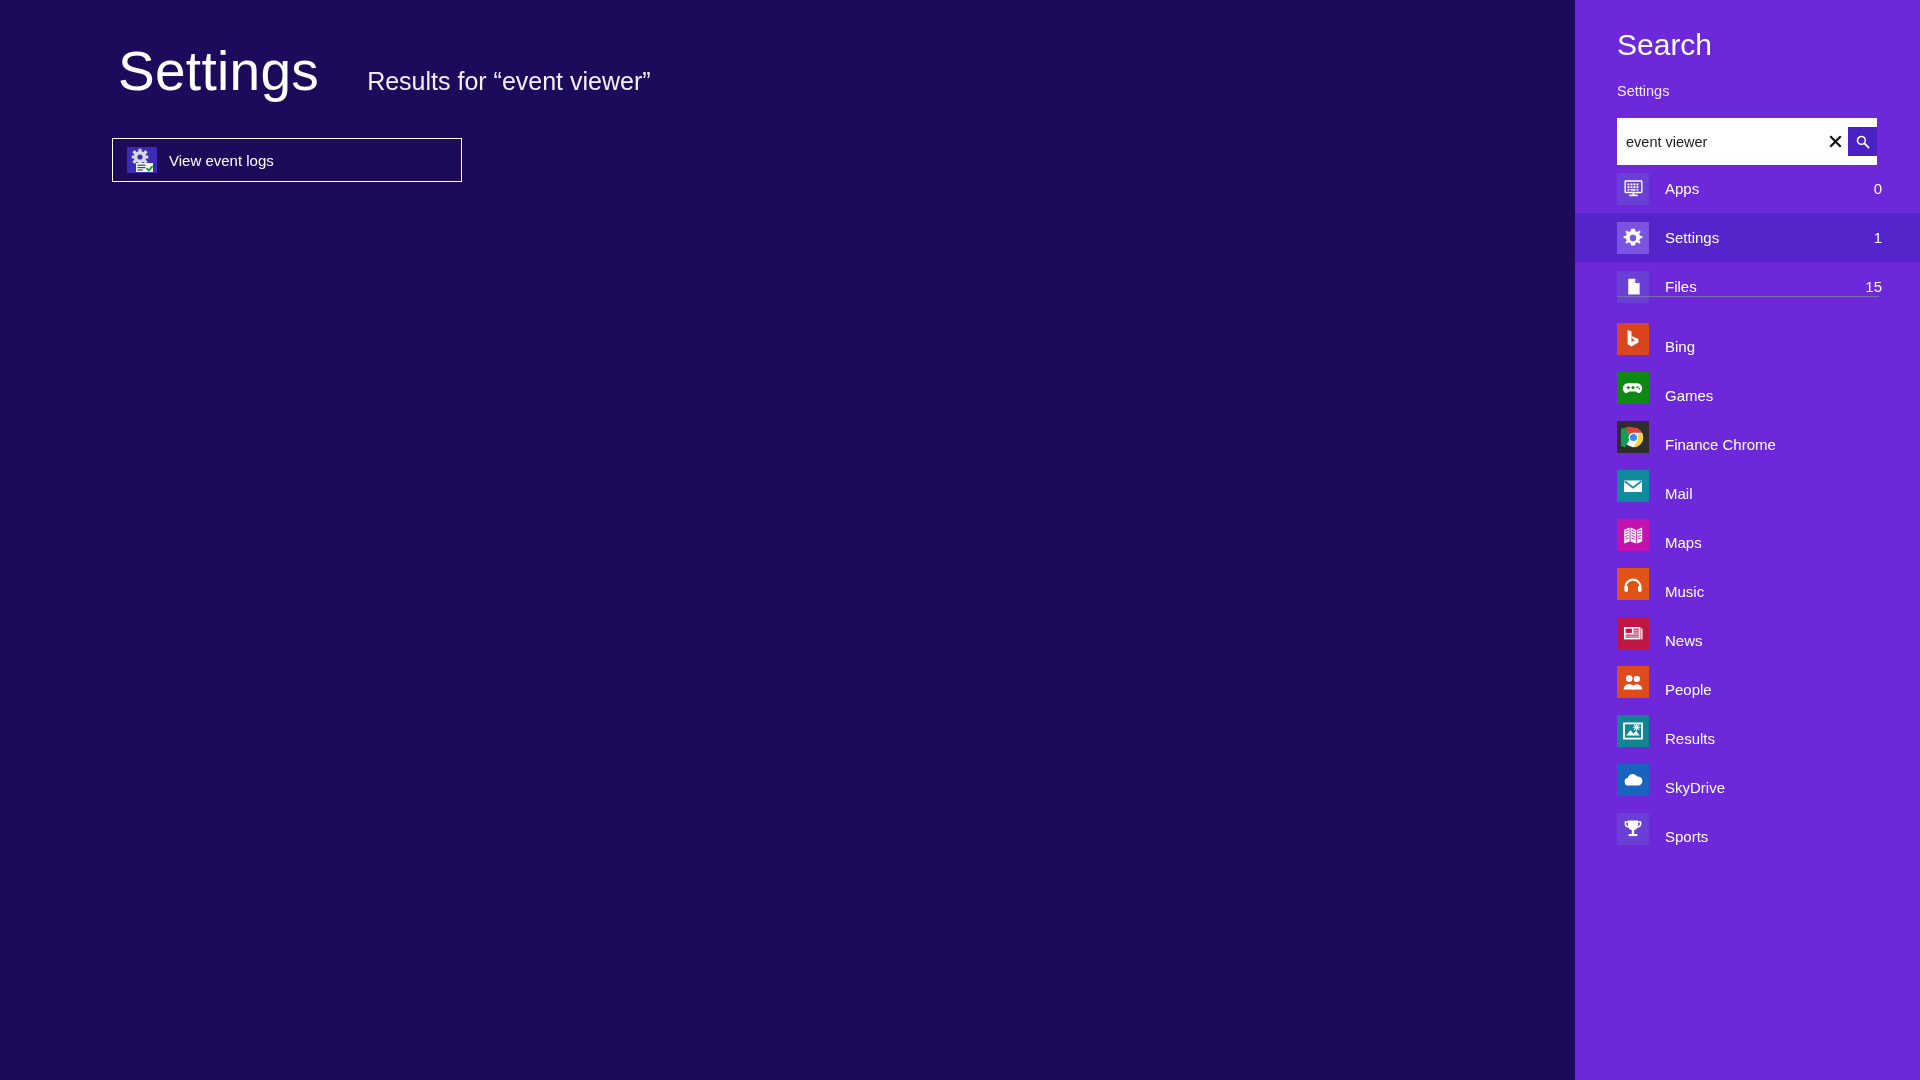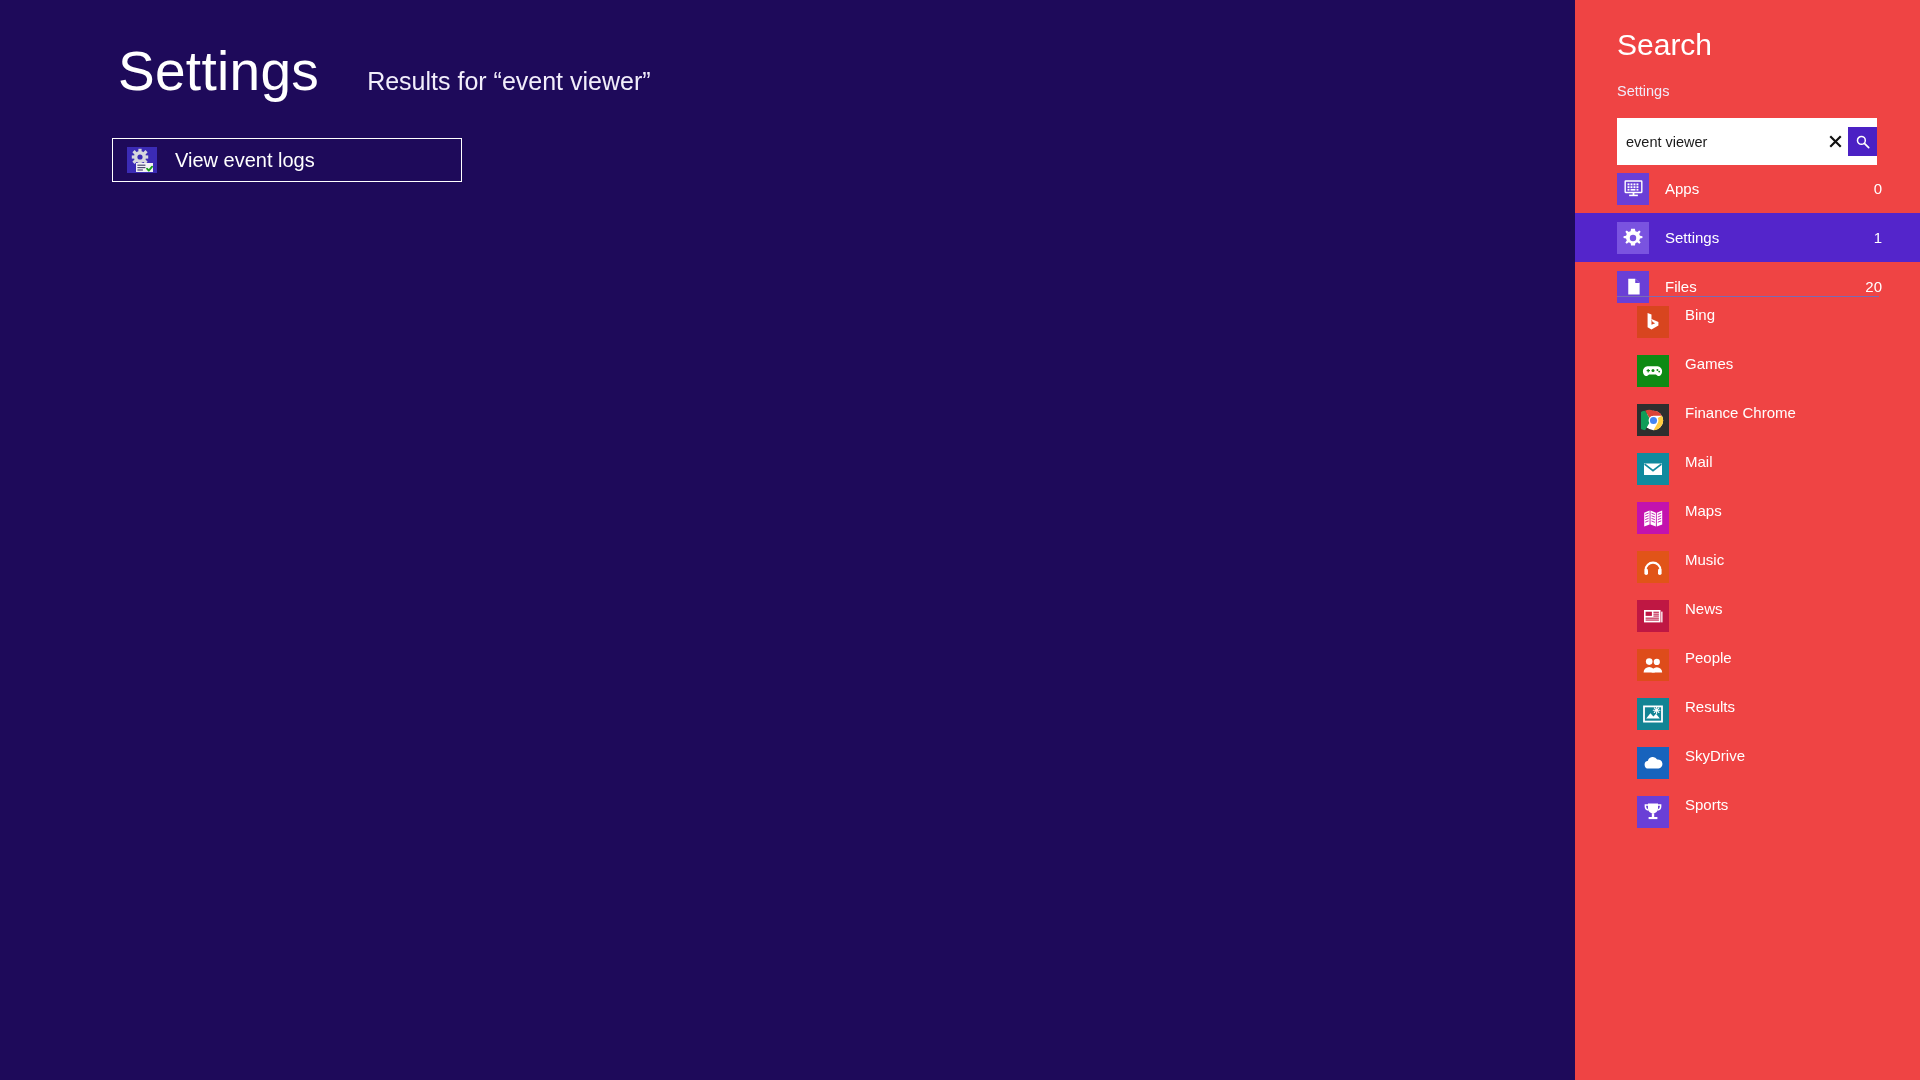--- a/index.html
+++ b/index.html
@@ -63,33 +63,33 @@
   }
   #result-tile-icon {
     width: 30px;
     height: 26px;
     flex: 0 0 auto;
     position: relative;
     background: #3b2bb5;
     overflow: hidden;
   }
   #result-tile-label {
-    font-size: 20px;
+    font-size: 15px;
     font-weight: 400;
-    margin-left: 18px;
+    margin-left: 12px;
     color: #ffffff;
   }
 
   
   #search-panel {
     position: absolute;
     right: 0; top: 0;
     width: 345px;
     height: 1080px;
-    background: #ef4444;
+    background: #6d28d9;
     overflow: hidden;
   }
 
   #search-heading {
     position: absolute;
     left: 42px;
     top: 30px;
     font-size: 30px;
     font-weight: 300;
     line-height: 1;
@@ -207,22 +207,22 @@
   
   #app-list {
     position: absolute;
     left: 0;
     top: 306px;
     width: 100%;
   }
   .app-row {
     height: 49px;
     display: flex;
-    align-items: flex-start;
-    padding-left: 62px;
+    align-items: flex-end;
+    padding-left: 42px;
     padding-right: 38px;
     cursor: pointer;
   }
   .app-tile {
     width: 32px;
     height: 32px;
     flex: 0 0 auto;
     display: flex;
     align-items: center;
     justify-content: center;
@@ -333,21 +333,21 @@
     </div>
 
     <div class="scope-row">
       <div class="scope-tile">
         <svg viewBox="0 0 24 24" width="21" height="21" aria-hidden="true">
           <path fill="#ffffff" d="M6 3 h8 l5 5 v13 h-13 z"></path>
           <path fill="#6a3fd6" d="M14 3 v5 h5 z"></path>
         </svg>
       </div>
       <span class="scope-label">Files</span>
-      <span class="scope-count">20</span>
+      <span class="scope-count">15</span>
     </div>
 
   </div>
 
   <div id="scope-divider"></div>
 
   <div id="app-list">
 
     <div class="app-row">
       <div class="app-tile" style="background:#D8451F">

